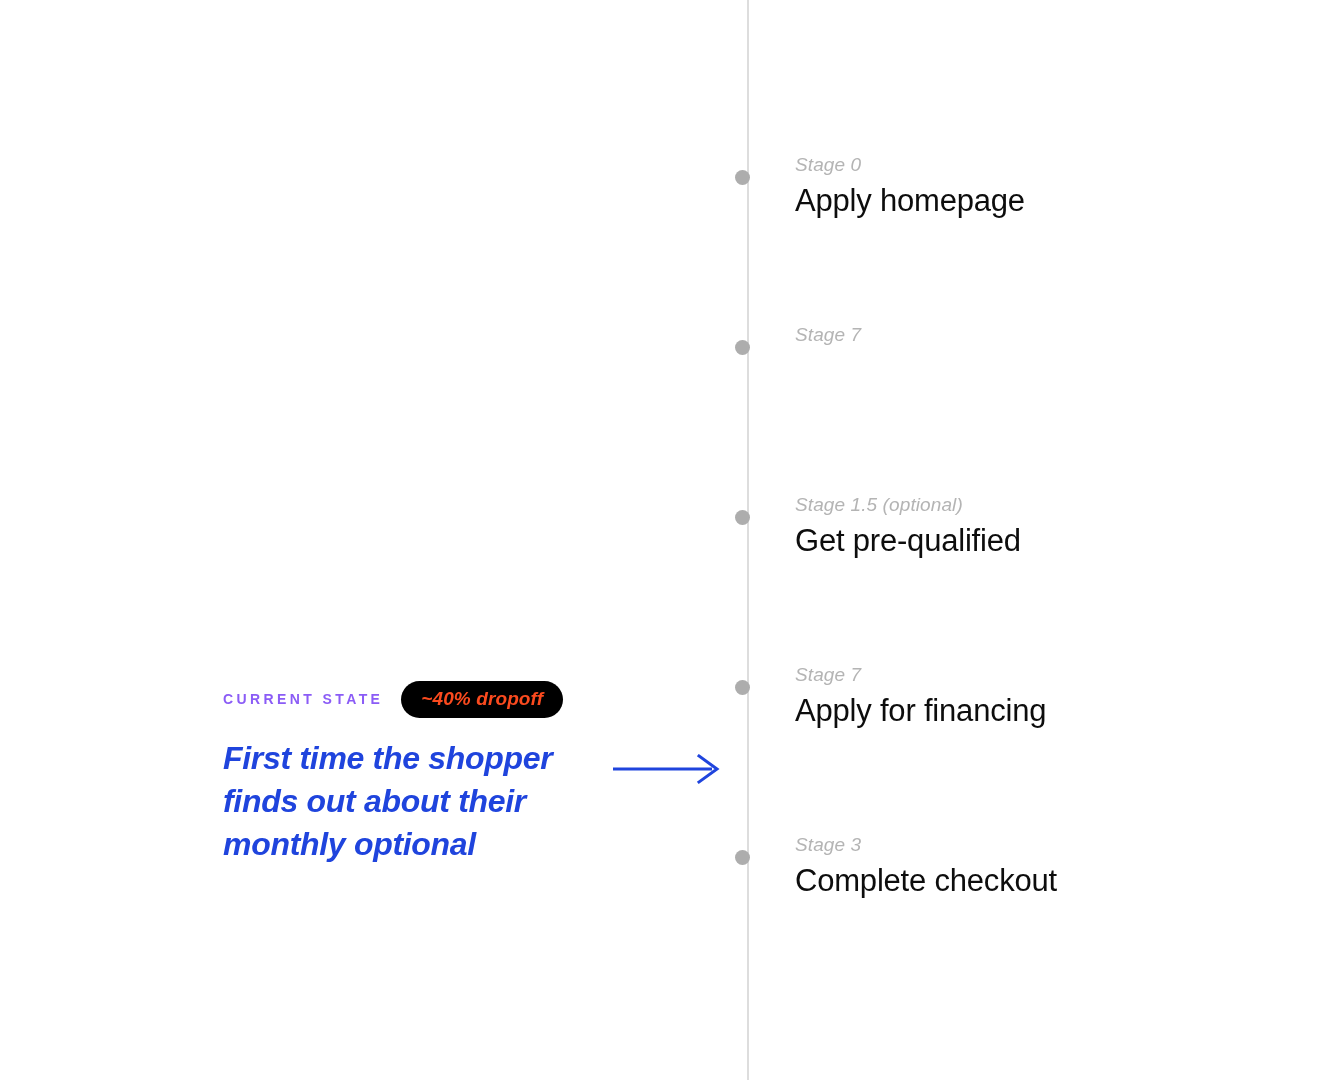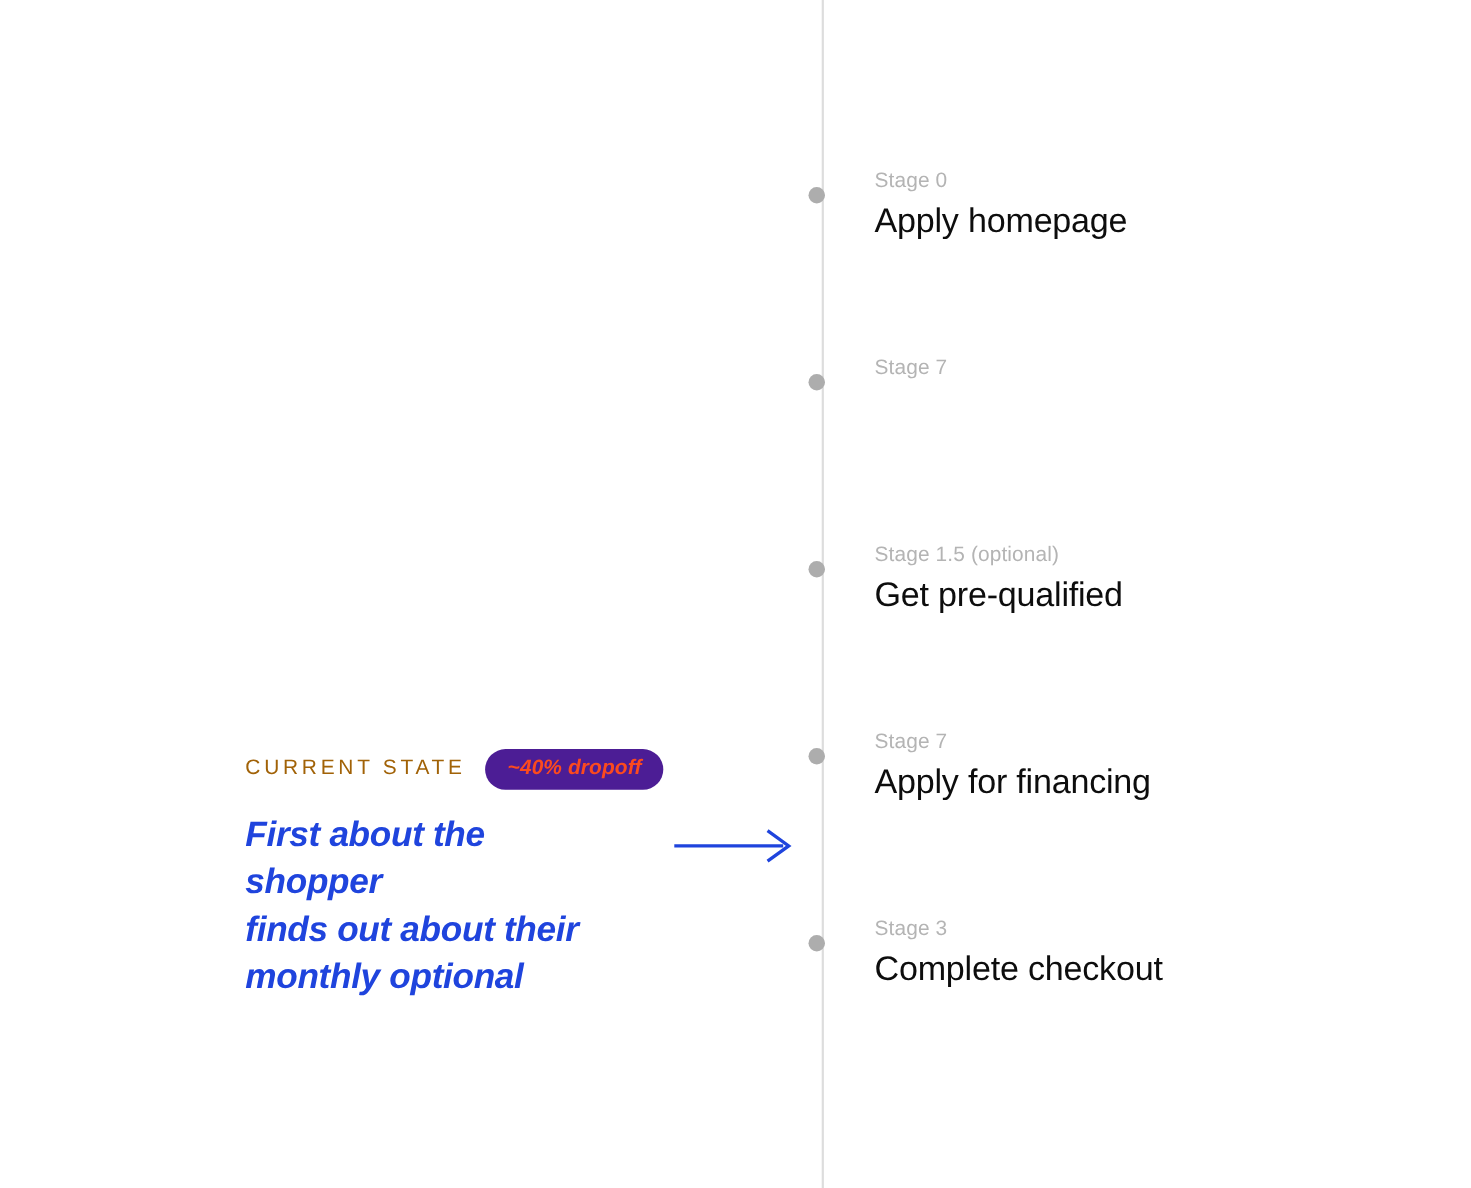--- a/index.html
+++ b/index.html
@@ -46,20 +46,21 @@
   }
   .stage-text {
     position: absolute;
     left: 60px;
     top: -17px;
     white-space: nowrap;
   }
   .stage-label {
     display: block;
     font-size: 19px;
+    font-style: italic;
     color: #b4b4b4;
     letter-spacing: 0.1px;
     line-height: 24px;
   }
   .stage-title {
     display: block;
     font-size: 31px;
     font-weight: 400;
     color: #0d0d0d;
     line-height: 40px;
@@ -74,35 +75,35 @@
     top: 680px;
     width: 420px;
   }
   .annotation-head {
     display: flex;
     align-items: center;
     gap: 18px;
     height: 38px;
   }
   .annotation-eyebrow {
-    font-size: 19px;
-    font-weight: 400;
-    color: #a16207;
+    font-size: 14px;
+    font-weight: 700;
+    color: #8b5cf6;
     letter-spacing: 3.4px;
     text-transform: uppercase;
     white-space: nowrap;
   }
   .dropoff-badge {
     display: inline-flex;
     align-items: center;
     justify-content: center;
     height: 37px;
     padding: 0 20px;
     border-radius: 19px;
-    background: #4c1d95;
+    background: #000000;
     color: #fb4a1e;
     font-size: 19px;
     font-weight: 700;
     font-style: italic;
     white-space: nowrap;
     letter-spacing: 0.1px;
   }
   .annotation-body {
     margin-top: 19px;
     font-size: 32px;
@@ -168,21 +169,21 @@
       <span class="stage-title">Complete checkout</span>
     </span>
   </div>
 
   <div class="annotation">
     <div class="annotation-head">
       <span class="annotation-eyebrow">CURRENT STATE</span>
       <span class="dropoff-badge">~40% dropoff</span>
     </div>
     <div class="annotation-body">
-      <span>First about the shopper</span><br>
+      <span>First time the shopper</span><br>
       <span>finds out about their</span><br>
       <span>monthly optional</span>
     </div>
   </div>
 
   <svg class="pointer-arrow" viewBox="0 0 112 34">
     <line x1="1" y1="17" x2="100" y2="17" stroke="#1f44dd" stroke-width="3"></line>
     <polyline points="87,4 105,17 87,30" fill="none" stroke="#1f44dd" stroke-width="3" stroke-linecap="square" stroke-linejoin="miter"></polyline>
   </svg>
 

